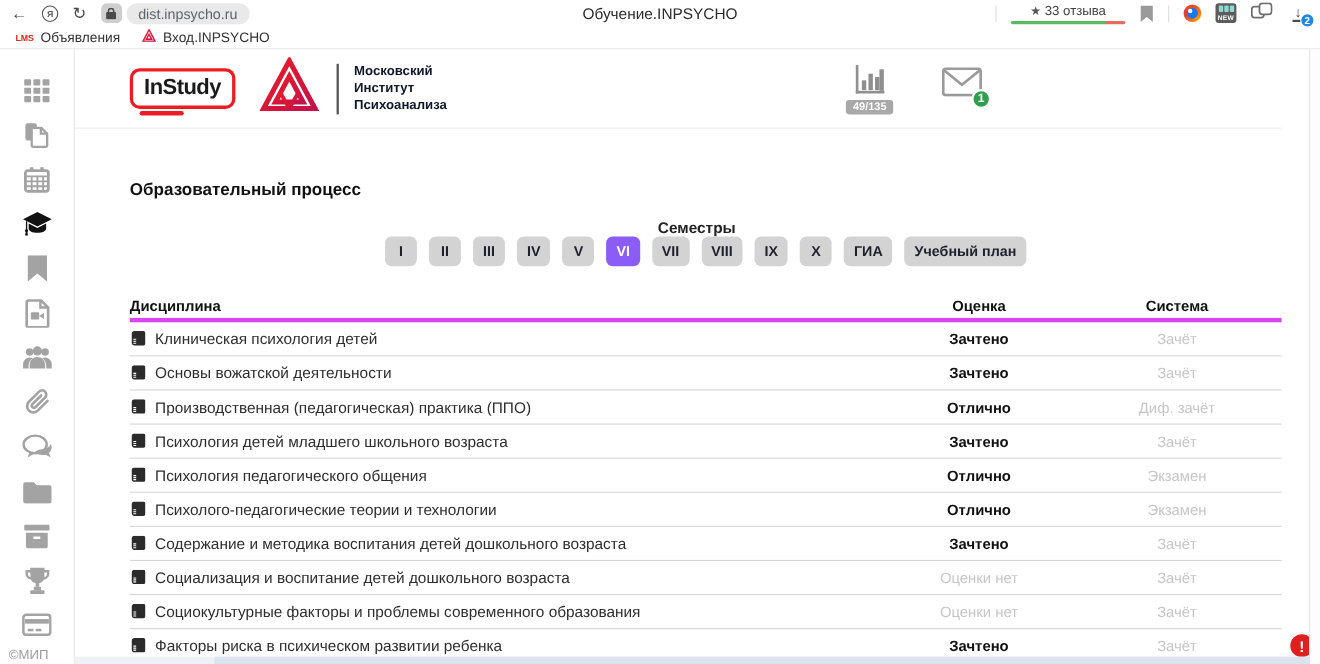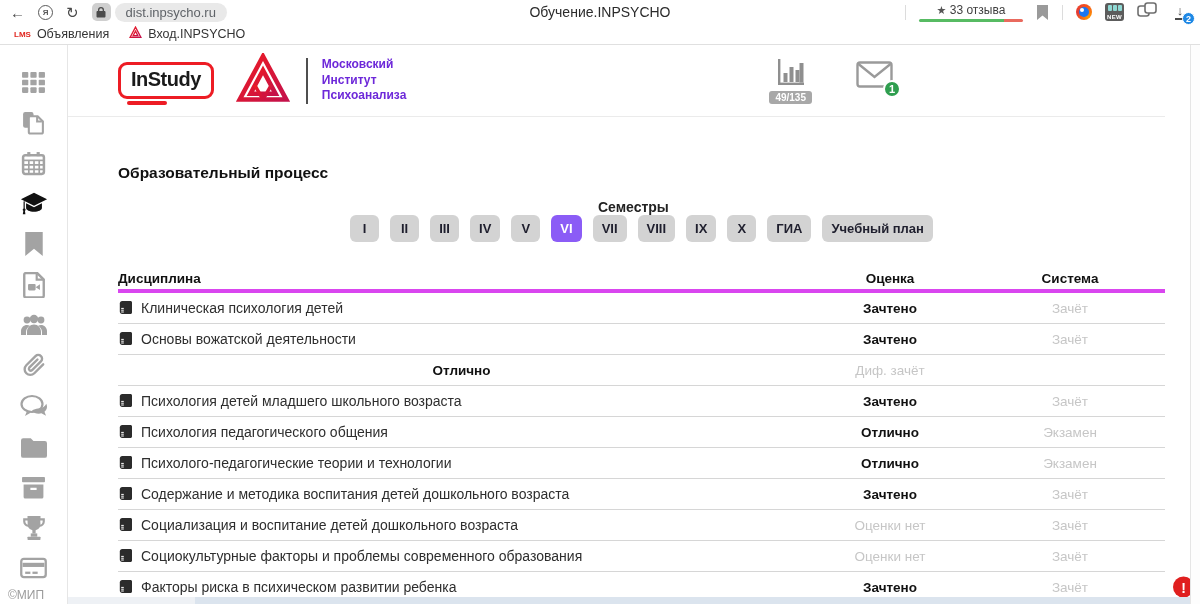--- a/index.html
+++ b/index.html
@@ -76,21 +76,21 @@
   
   .page-header { height:72px; border-bottom:1px solid #ebebeb; display:flex;
     align-items:center; padding:0 0 0 50px; margin-right:35px; }
   .instudy-logo { position:relative; border:3px solid #ed1c24; border-radius:9px;
     padding:3px 10px 5px; font-size:20px; font-weight:bold; color:#1a1a1a;
     letter-spacing:-.5px; }
   .instudy-logo::after { content:""; position:absolute; left:6px; bottom:-9px;
     width:40px; height:4px; background:#ed1c24; border-radius:2px; }
   .mip-triangle { margin-left:22px; }
   .logo-divider { width:2px; height:46px; background:#4f4f4f; margin:0 14px 0 16px; }
-  .institute-name { font-size:12px; font-weight:bold; color:#6d28d9; line-height:1.3;
+  .institute-name { font-size:12px; font-weight:bold; color:#0f172a; line-height:1.3;
     white-space:pre-line; }
   .header-icons { margin-left:auto; margin-right:272px; display:flex;
     align-items:flex-start; gap:44px; }
   .progress-wrap { display:flex; flex-direction:column; align-items:center; cursor:pointer; }
   .progress-badge { background:#a8a8a8; color:#fff; font-size:10px; font-weight:bold;
     border-radius:3px; padding:1px 6px; margin-top:2px; }
   .mail-wrap { position:relative; margin-top:4px; cursor:pointer; }
   .mail-badge { position:absolute; right:-8px; bottom:-6px; width:18px; height:18px;
     border-radius:50%; background:#2f9e4f; color:#fff; font-size:11px; font-weight:bold;
     display:flex; align-items:center; justify-content:center; border:2px solid #fff; }
@@ -390,20 +390,27 @@
                 <svg width="14" height="14" viewBox="0 0 14 14">
                   <path fill="#2b2b2b" d="M3.2 0h8.3c.8 0 1.5.7 1.5 1.5v10c0 .8-.7 1.5-1.5 1.5H3.2C1.8 13 .8 12 .8 10.6V2.4C.8 1 1.8 0 3.2 0z"></path>
                   <path stroke="#fff" stroke-width="1" fill="none" d="M2.2 9.2h2.6M2.2 11h2.6M2.2 7.4h2.6"></path>
                 </svg>
                 <span>Основы вожатской деятельности</span>
               </div>
               <div class="c-grade">Зачтено</div>
               <div class="c-system">Зачёт</div>
             </div>
             <div class="trow">
+              <div class="c-disc">
+                <svg width="14" height="14" viewBox="0 0 14 14">
+                  <path fill="#2b2b2b" d="M3.2 0h8.3c.8 0 1.5.7 1.5 1.5v10c0 .8-.7 1.5-1.5 1.5H3.2C1.8 13 .8 12 .8 10.6V2.4C.8 1 1.8 0 3.2 0z"></path>
+                  <path stroke="#fff" stroke-width="1" fill="none" d="M2.2 9.2h2.6M2.2 11h2.6M2.2 7.4h2.6"></path>
+                </svg>
+                <span>Производственная (педагогическая) практика (ППО)</span>
+              </div>
               <div class="c-grade">Отлично</div>
               <div class="c-system">Диф. зачёт</div>
             </div>
             <div class="trow">
               <div class="c-disc">
                 <svg width="14" height="14" viewBox="0 0 14 14">
                   <path fill="#2b2b2b" d="M3.2 0h8.3c.8 0 1.5.7 1.5 1.5v10c0 .8-.7 1.5-1.5 1.5H3.2C1.8 13 .8 12 .8 10.6V2.4C.8 1 1.8 0 3.2 0z"></path>
                   <path stroke="#fff" stroke-width="1" fill="none" d="M2.2 9.2h2.6M2.2 11h2.6M2.2 7.4h2.6"></path>
                 </svg>
                 <span>Психология детей младшего школьного возраста</span>

